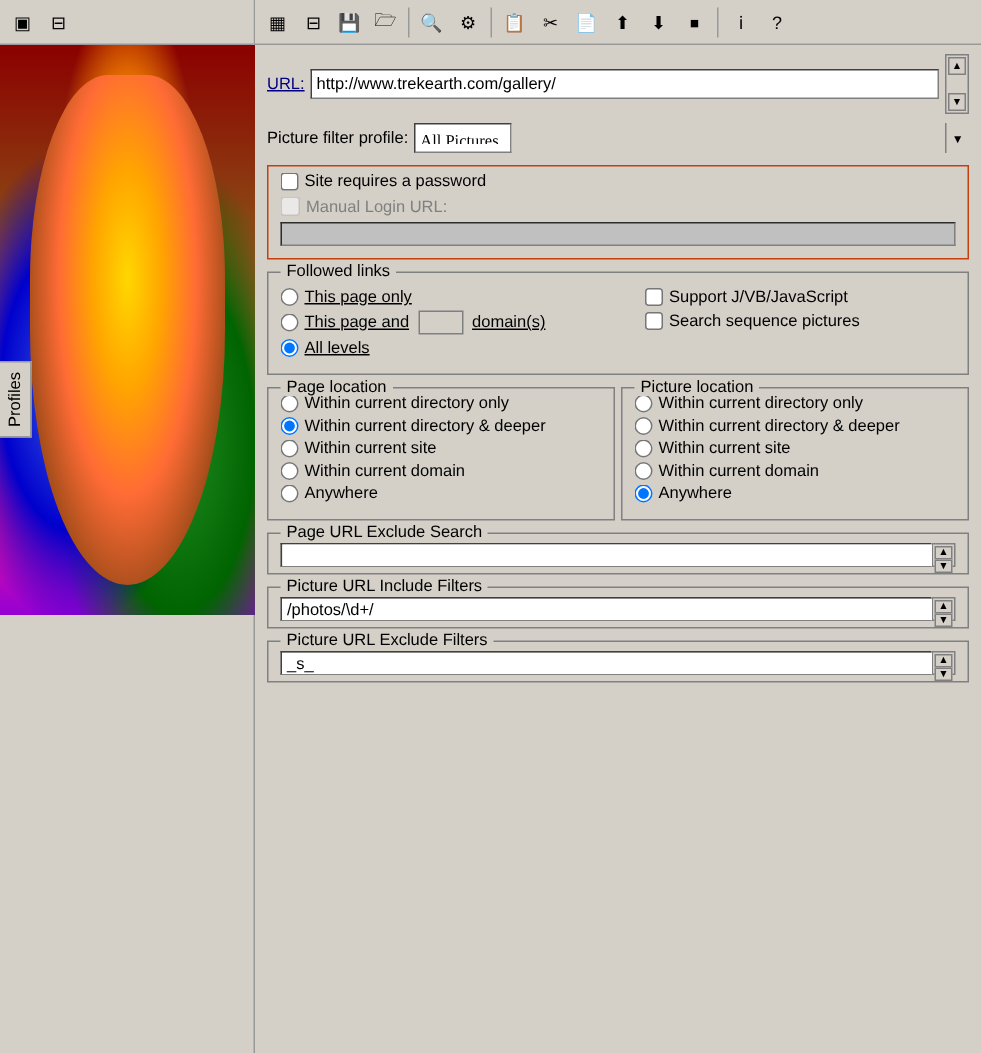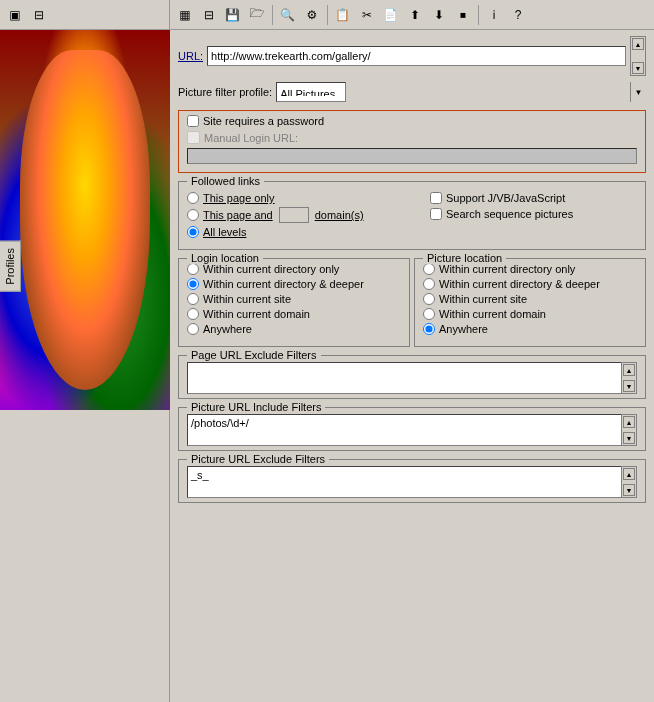--- a/index.html
+++ b/index.html
@@ -150,21 +150,21 @@
 
     .profile-select {
       flex: 1;
       height: 20px;
       background: #fff;
       border: 1px solid #808080;
       border-top-color: #404040;
       border-left-color: #404040;
       padding: 5px 3px;
       font-size: 11px;
-      font-family: Liberation Sans, sans-serif;
+      font-family: Liberation Serif, serif;
       appearance: none;
       -webkit-appearance: none;
     }
 
     .select-wrapper {
       flex: 1;
       position: relative;
     }
 
     .select-arrow {
@@ -325,21 +325,21 @@
       font-size: 11px;
       position: absolute;
       top: -7px;
       left: 8px;
       background: #d4d0c8;
       padding: 0 4px;
     }
 
     .filter-input-area {
       display: flex;
-      height: 32px;
+      height: 16px;
       align-items: stretch;
       margin-top: 2px;
     }
 
     .filter-textarea {
       flex: 1;
       background: #fff;
       border: 1px solid #808080;
       border-top-color: #404040;
       border-left-color: #404040;
@@ -514,21 +514,21 @@
         <div class="checkbox-row">
           <input type="checkbox" style="">
           <span>Search sequence pictures</span>
         </div>
       </div>
     </div>
 
     <div class="location-row">
 
       <div class="location-box">
-        <span class="location-legend">Login location</span>
+        <span class="location-legend">Page location</span>
         <div class="radio-row">
           <input type="radio" name="pageloc" style="">
           <span>Within current directory only</span>
         </div>
         <div class="radio-row">
           <input type="radio" name="pageloc" checked="" style="">
           <span>Within current directory &amp; deeper</span>
         </div>
         <div class="radio-row">
           <input type="radio" name="pageloc" style="">
@@ -564,21 +564,21 @@
         </div>
         <div class="radio-row">
           <input type="radio" name="picloc" checked="" style="">
           <span>Anywhere</span>
         </div>
       </div>
     </div>
 
 
     <div class="filter-section">
-      <span class="filter-legend">Page URL Exclude Filters</span>
+      <span class="filter-legend">Page URL Exclude Search</span>
       <div class="filter-input-area">
         <textarea class="filter-textarea" style=""></textarea>
         <div class="filter-scrollbar">
           <div class="scroll-arrow">▲</div>
           <div class="scroll-track"></div>
           <div class="scroll-arrow">▼</div>
         </div>
       </div>
     </div>
 

